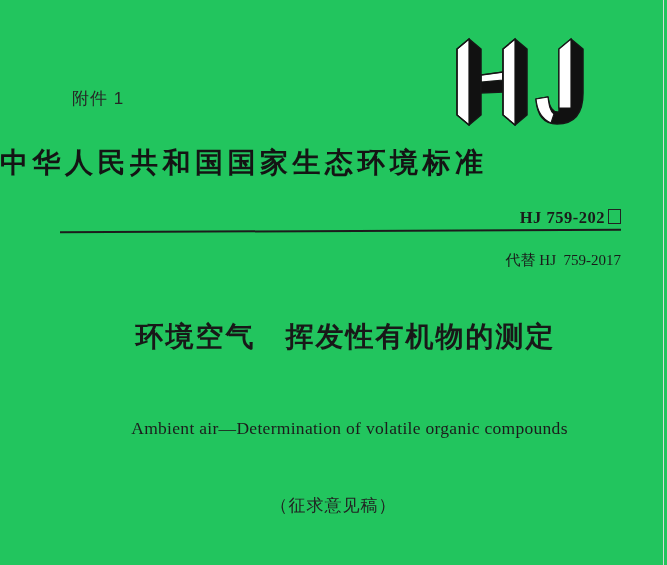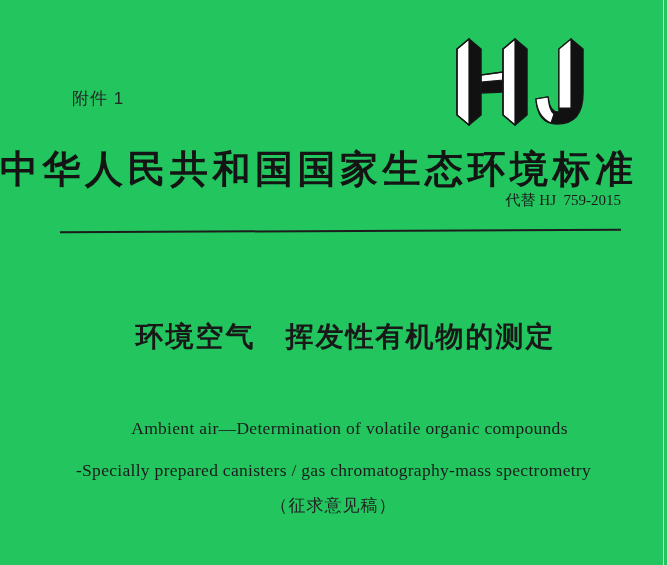--- a/index.html
+++ b/index.html
@@ -46,23 +46,22 @@
     height: 90px;
   }
   .logo svg { display: block; width: 100%; height: 100%; }
 
   .header-title {
     position: absolute;
     left: 0;
     right: 30px;
     top: 144px;
     margin: 0;
-    text-align: center;
     font-family: "Liberation Serif", "DejaVu Serif", serif;
-    font-size: 38px;
+    font-size: 28px;
     font-weight: 700;
     letter-spacing: 4.5px;
     color: #141414;
     white-space: nowrap;
   }
 
   .std-no {
     position: absolute;
     right: 46px;
     top: 188px;
@@ -174,28 +173,30 @@
                L 93,61
                C 94,71 98,77 104,76 Z" fill="#111" stroke="#161616" stroke-width="1.5" stroke-linejoin="round"></path>
       <polygon points="104,13 116,3 116,72 104,72" fill="#fff" stroke="#161616" stroke-width="1.2"></polygon>
       <path d="M 81,63 C 82,75 87,83 96,87 L 99,78 C 95,75 94,69 93,61 Z" fill="#fff" stroke="#161616" stroke-width="1.2" stroke-linejoin="round"></path>
     </svg>
   </div>
 
   <h1 class="header-title">中华人民共和国国家生态环境标准</h1>
 
   <div class="std-no">
-    <div class="std-line2">代替 HJ  759-2015</div>
+    <div class="std-line1">
+      <span>HJ 759-202</span><span class="year-box"></span>
+    </div>
+    <div class="std-line2">代替 HJ  759-2017</div>
   </div>
 
   <div class="rule"></div>
 
   <div class="cn-title">
     <div class="line">环境空气　挥发性有机物的测定</div>
   </div>
 
   <div class="en-line first">Ambient air—Determination of volatile organic compounds</div>
 
-  <div class="en-line second">-Specially prepared canisters / gas chromatography-mass spectrometry</div>
 
   <div class="draft-note">（征求意见稿）</div>
 
 </div>
 
 </body></html>

